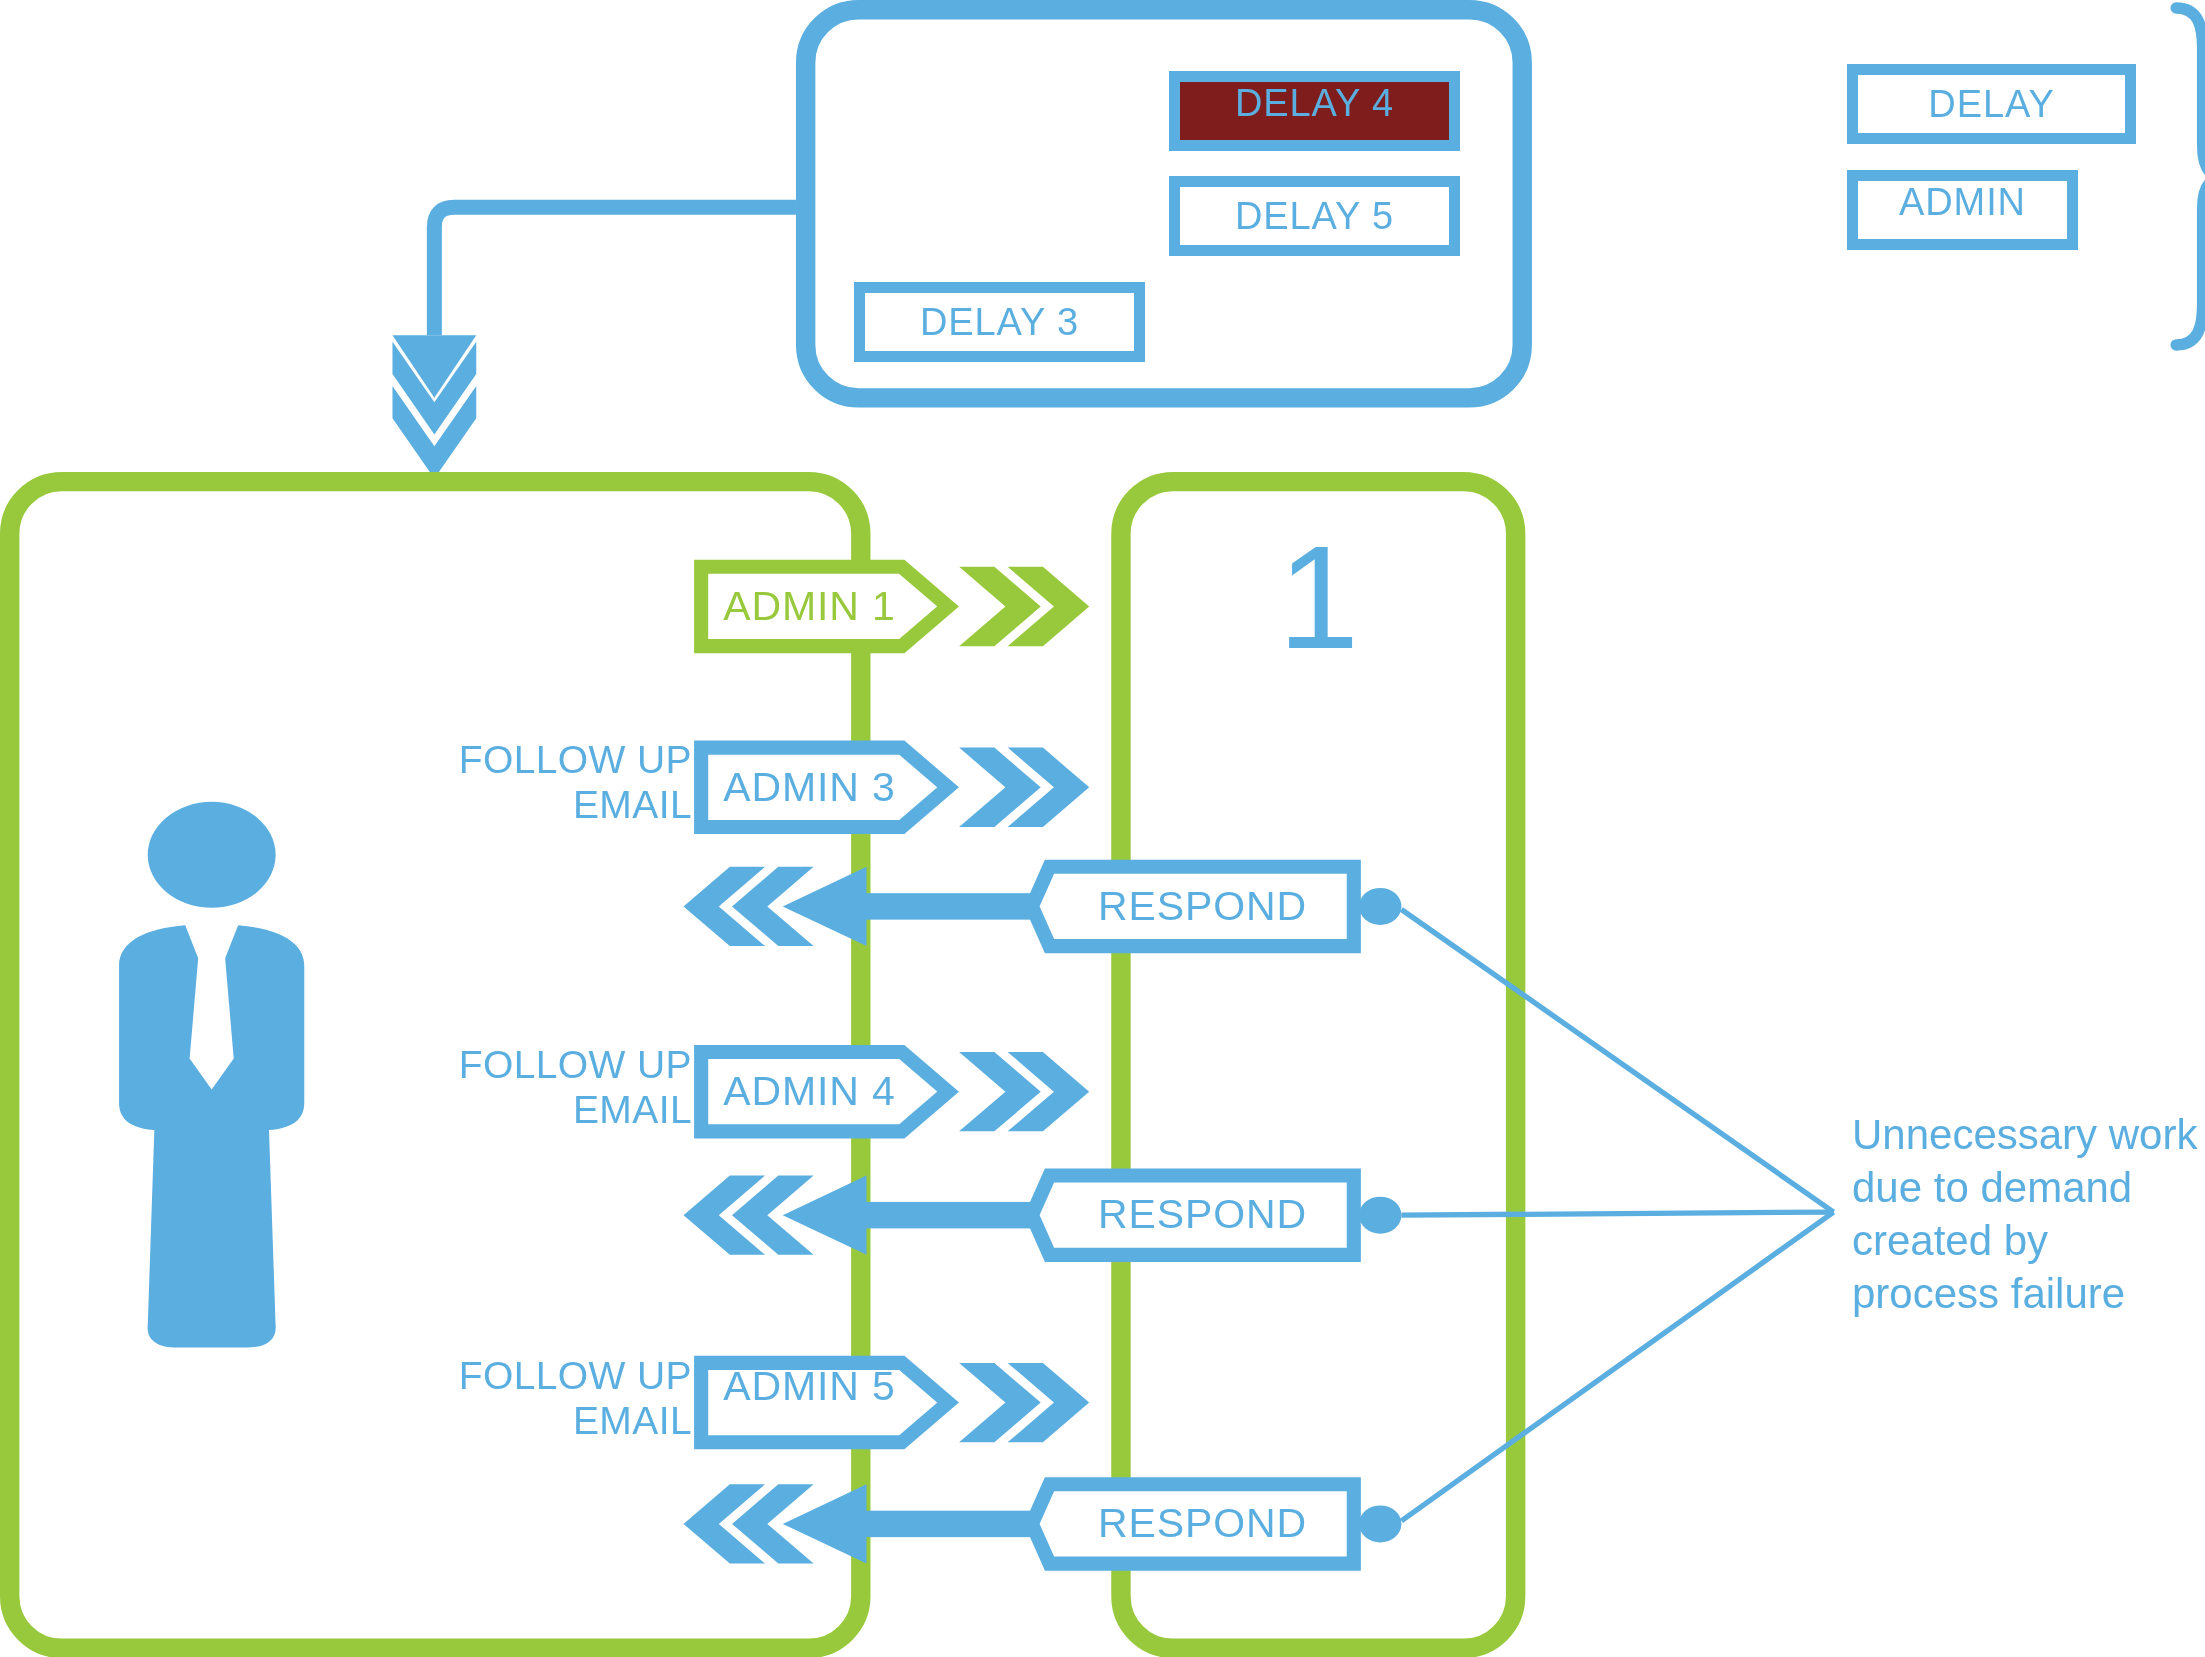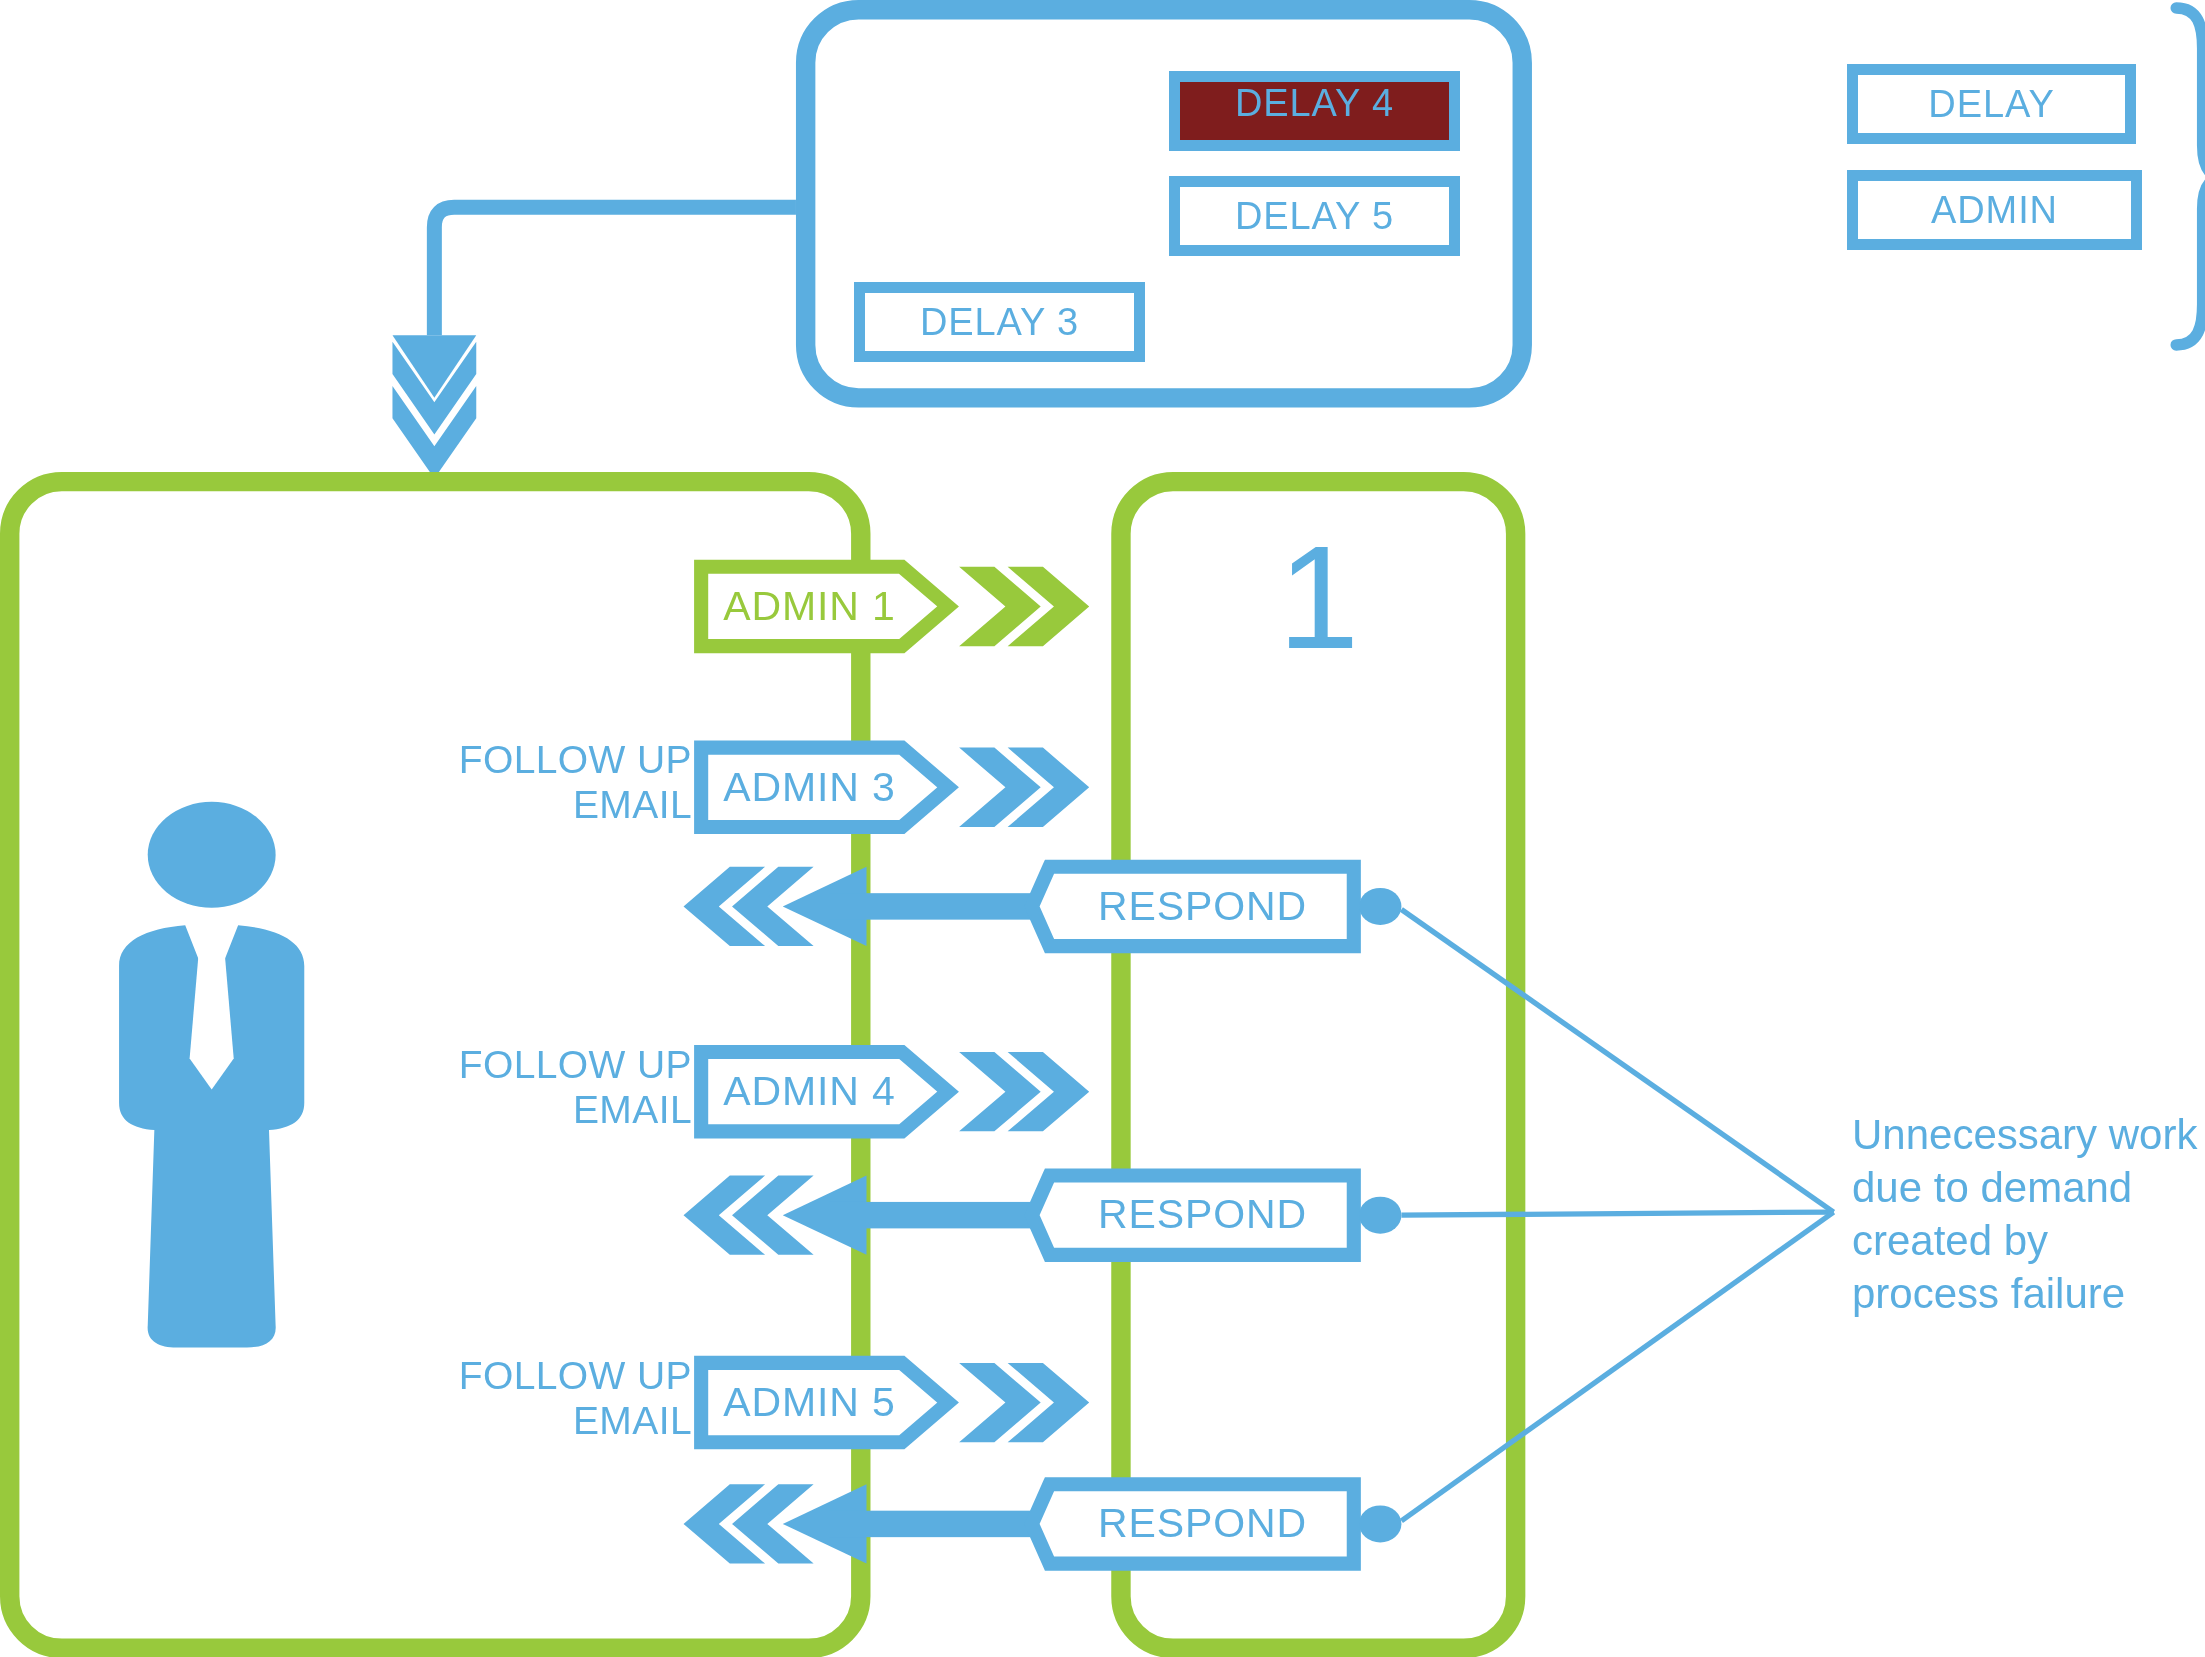--- a/index.html
+++ b/index.html
@@ -147,21 +147,21 @@
   </div>
 
   <div style="position:absolute; left:1169px; top:176px; width:291px; height:80px; border:11.5px solid #5BAEE0; box-sizing:border-box; background:#fff; display:flex; align-items:center; justify-content:center;">
     <span style="color:#5BAEE0; font-size:38px; font-family:'Liberation Sans Narrow','Liberation Sans',sans-serif; font-stretch:condensed; letter-spacing:0.9px;">DELAY 5</span>
   </div>
 
   <div style="position:absolute; left:1847px; top:64px; width:289px; height:80px; border:11.5px solid #5BAEE0; box-sizing:border-box; background:#fff; display:flex; align-items:center; justify-content:center;">
     <span style="color:#5BAEE0; font-size:38px; font-family:'Liberation Sans Narrow','Liberation Sans',sans-serif; font-stretch:condensed; letter-spacing:0.9px;">DELAY</span>
   </div>
 
-  <div style="position:absolute; left:1847px; top:170px; width:295px; height:80px; border:11.5px solid #5BAEE0; box-sizing:border-box; background:#fff; display:flex; align-items:center; justify-content:center;">
+  <div style="position:absolute; left:1847px; top:170px; width:231px; height:80px; border:11.5px solid #5BAEE0; box-sizing:border-box; background:#fff; display:flex; justify-content:center;">
     <span style="color:#5BAEE0; font-size:38px; font-family:'Liberation Sans Narrow','Liberation Sans',sans-serif; font-stretch:condensed; letter-spacing:0.9px;">ADMIN</span>
   </div>
 
   <div style="position:absolute; left:708px; top:567px; width:203px; height:79px;
               display:flex; align-items:center; justify-content:center;
               color:#98C93C; font-size:41px; letter-spacing:0.9px;
               font-family:'Liberation Sans Narrow','Liberation Sans',sans-serif; font-stretch:condensed;">
     <span>ADMIN 1</span>
   </div>
 
@@ -187,21 +187,21 @@
   </div>
 
   <div style="position:absolute; left:1059px; top:1175px; width:287px; height:79px;
               display:flex; align-items:center; justify-content:center;
               color:#5BAEE0; font-size:41px; letter-spacing:0.9px;
               font-family:'Liberation Sans Narrow','Liberation Sans',sans-serif; font-stretch:condensed;">
     <span>RESPOND</span>
   </div>
 
   <div style="position:absolute; left:708px; top:1363px; width:203px; height:79px;
-              display:flex; align-items:center; justify-content:center;
+              display:flex; justify-content:center;
               color:#5BAEE0; font-size:41px; letter-spacing:0.9px;
               font-family:'Liberation Sans Narrow','Liberation Sans',sans-serif; font-stretch:condensed;">
     <span>ADMIN 5</span>
   </div>
 
   <div style="position:absolute; left:1059px; top:1484px; width:287px; height:79px;
               display:flex; align-items:center; justify-content:center;
               color:#5BAEE0; font-size:41px; letter-spacing:0.9px;
               font-family:'Liberation Sans Narrow','Liberation Sans',sans-serif; font-stretch:condensed;">
     <span>RESPOND</span>

